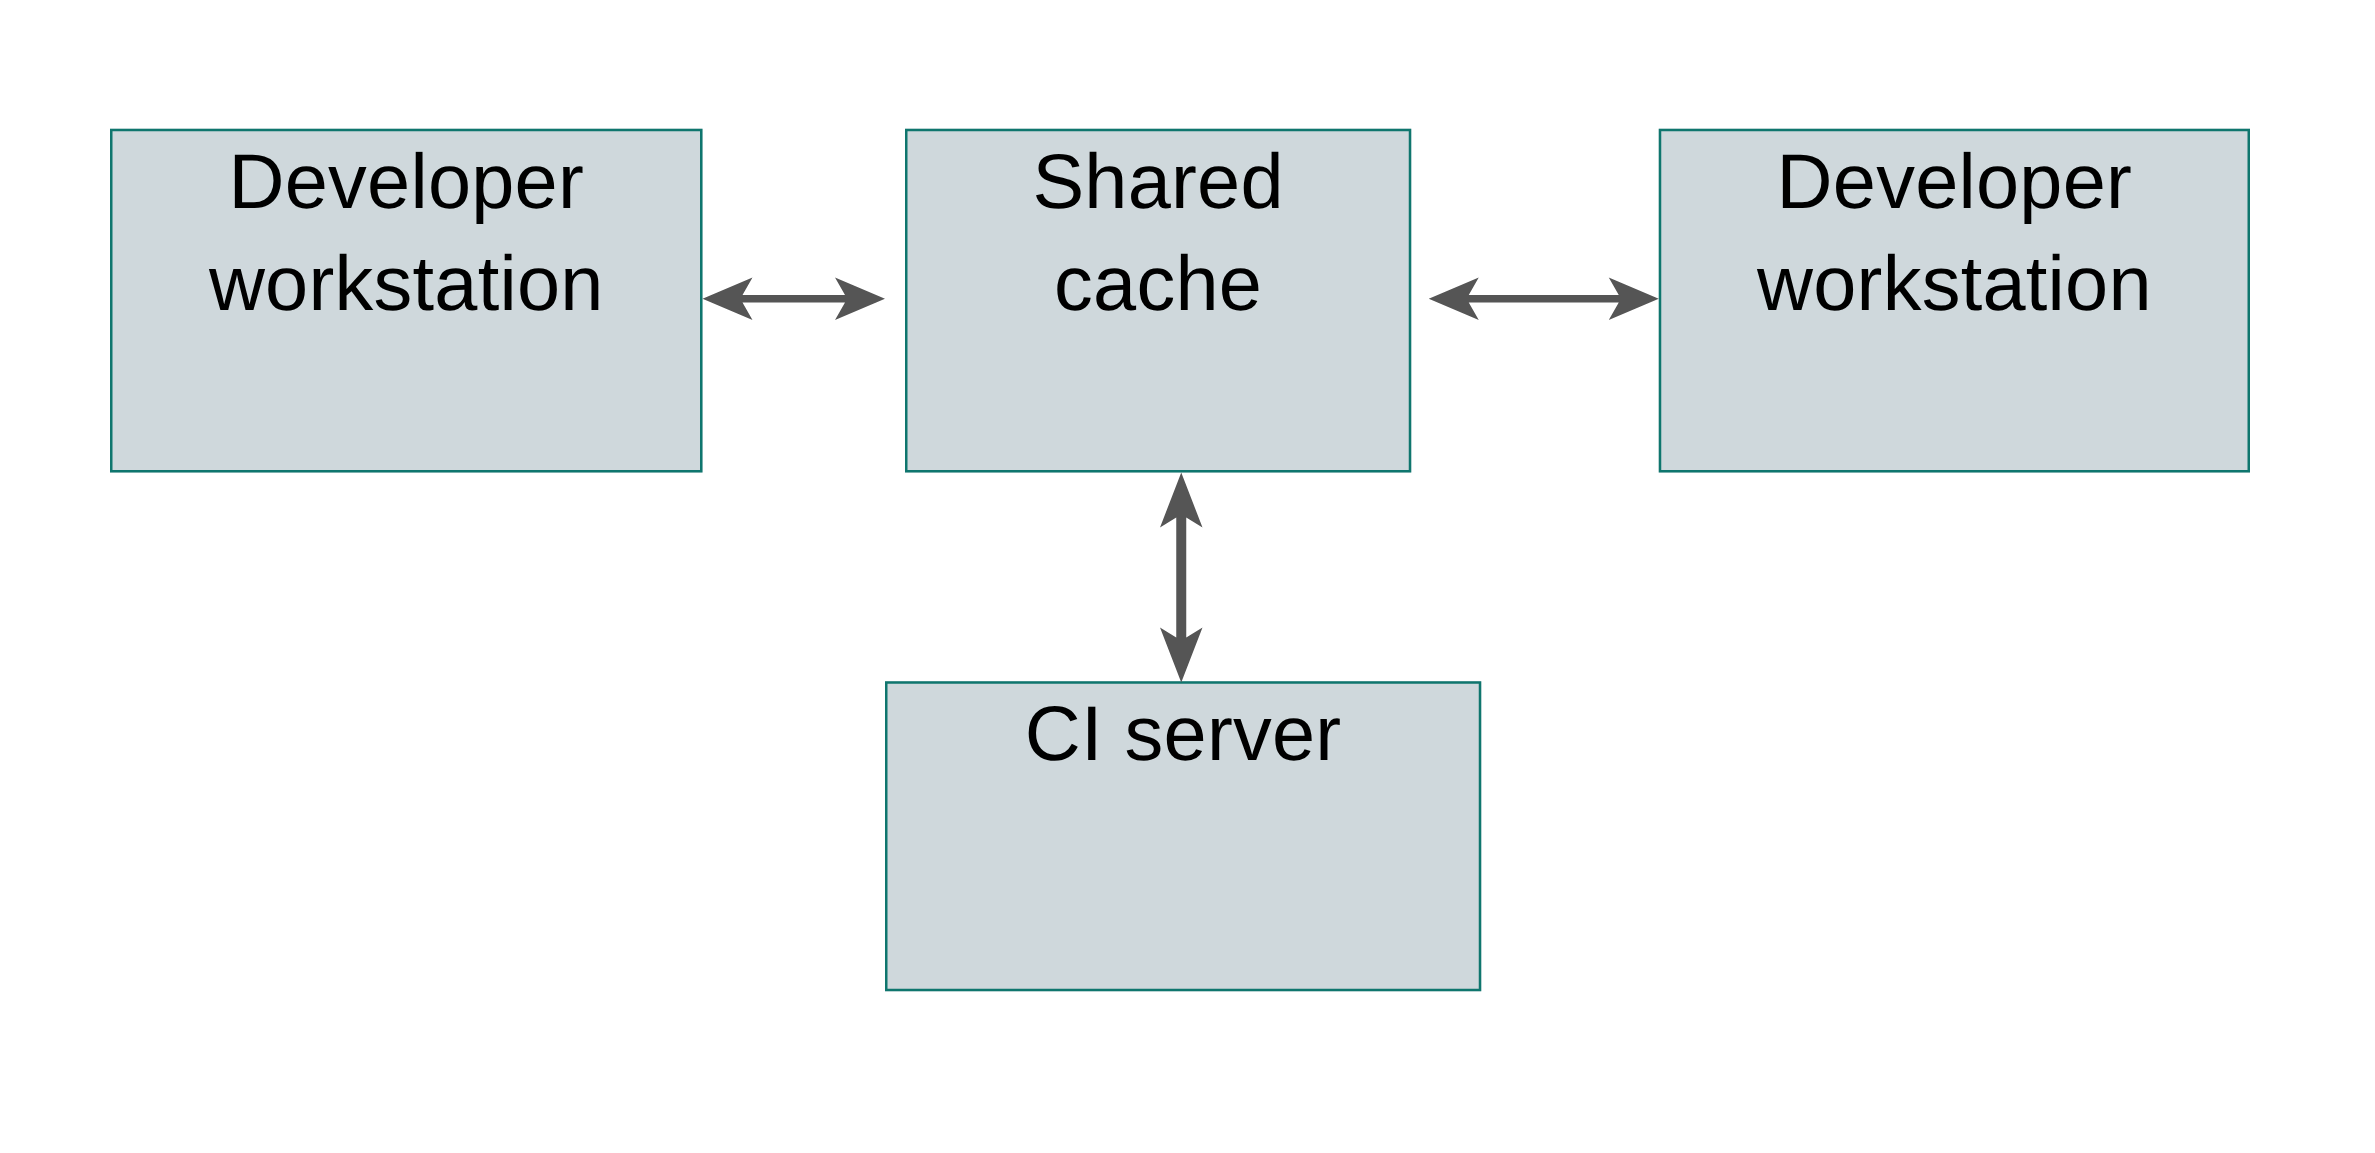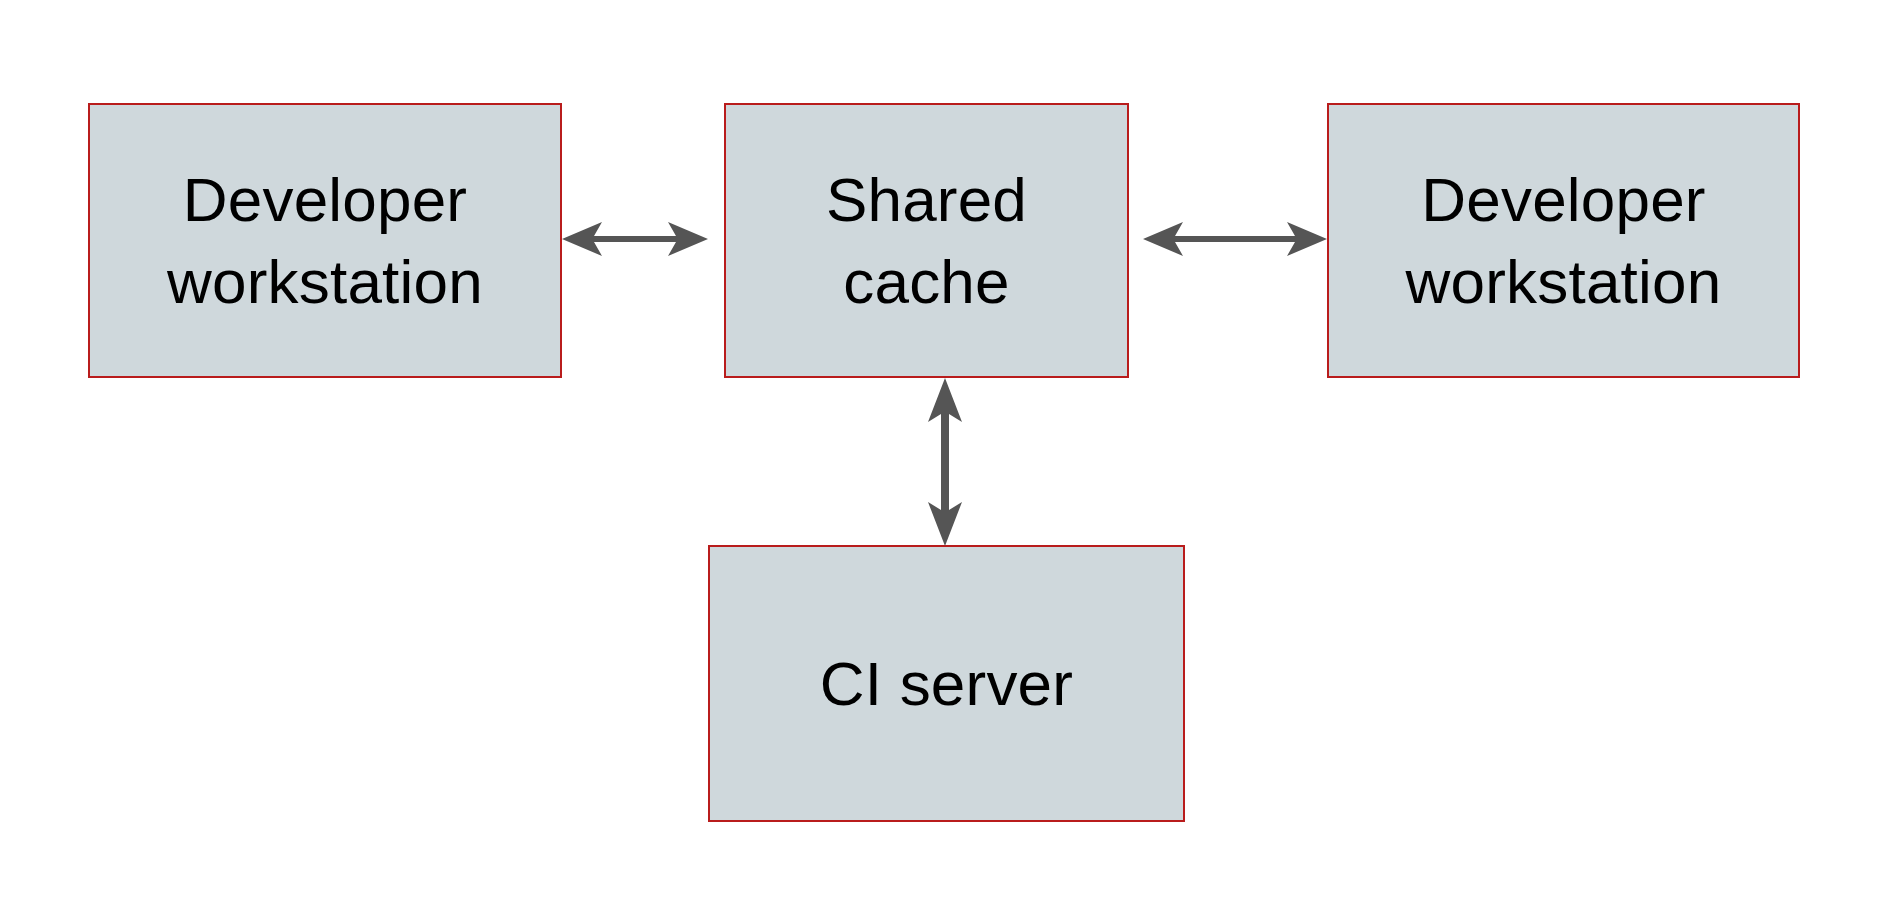--- a/index.html
+++ b/index.html
@@ -15,40 +15,39 @@
     position: relative;
     width: 1900px;
     height: 922px;
     background: #ffffff;
     overflow: hidden;
   }
   .node {
     position: absolute;
     box-sizing: border-box;
     background: #cfd8dc;
-    border: 2px solid #b91c1c;
+    border: 2px solid #0f766e;
     display: flex;
-    align-items: center;
     justify-content: center;
     text-align: center;
   }
   .node-label {
     font-size: 62px;
     line-height: 1.32;
     color: #000000;
     font-weight: 400;
     letter-spacing: 0.2px;
     white-space: pre-line;
     padding: 0 10px;
   }
   
   #node-dev-left   { left: 88px;   top: 103px; width: 474px; height: 275px; }
   #node-shared     { left: 708px;  top: 103px; width: 405px; height: 275px; margin-left: 16px; }
   #node-dev-right  { left: 1327px; top: 103px; width: 473px; height: 275px; }
-  #node-ci         { left: 708px;  top: 545px; width: 477px; height: 277px; }
+  #node-ci         { left: 708px;  top: 545px; width: 477px; height: 248px; }
 
   .edge {
     position: absolute;
     pointer-events: none;
   }
   #edge-left-shared  { left: 556px; top: 210px;  width: 158px; height: 58px; }
   #edge-shared-right { left: 1107px; top: 210px; width: 226px; height: 58px; }
   #edge-shared-ci    { left: 916px; top: 372px;  width: 58px;  height: 180px; }
 </style>
 </head>

